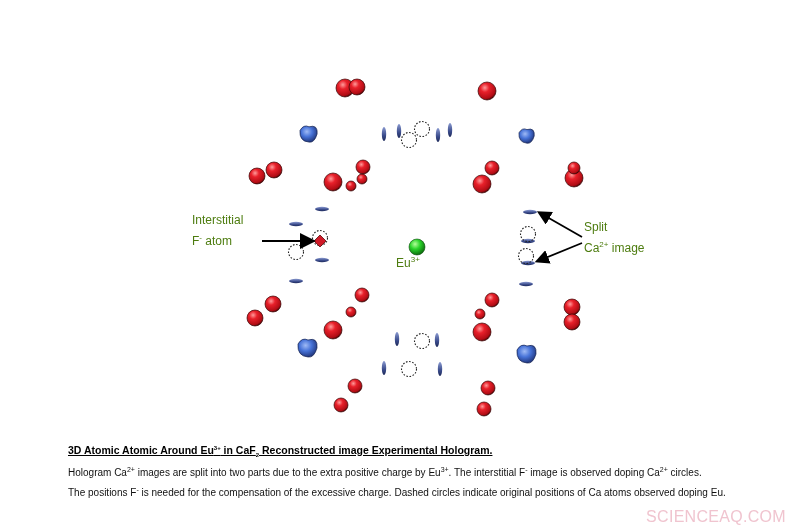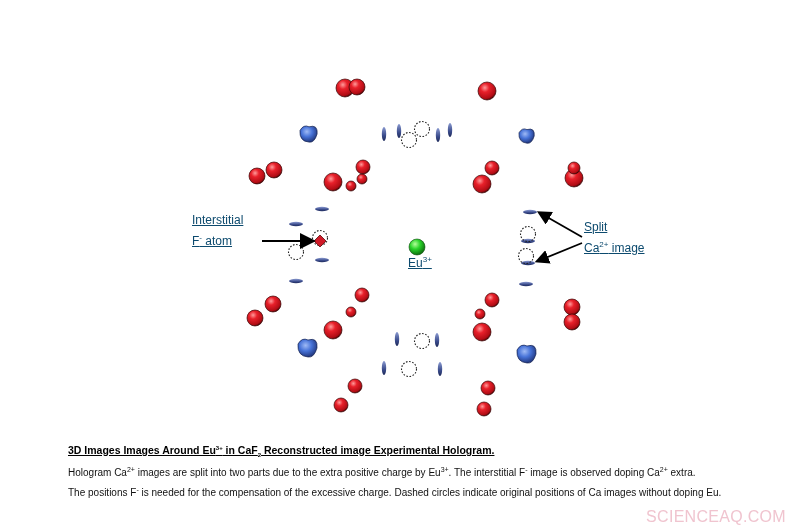--- a/index.html
+++ b/index.html
@@ -1,18 +1,18 @@
 <!DOCTYPE html>
 <html><head>
   <meta charset="utf-8">
   <style>
     html, body { margin: 0; padding: 0; background: #ffffff; }
     body { width: 800px; height: 530px; position: relative; overflow: hidden; font-family: "Liberation Sans", sans-serif; color: #000; }
     #figure { position: absolute; left: 0; top: 0; width: 800px; height: 440px; }
-    .label { position: absolute; font-size: 12px; color: #0c4a6e; white-space: nowrap; text-decoration: underline; }
+    .label { position: absolute; font-size: 12px; color: #4d7c0f; white-space: nowrap; }
     .label sup { font-size: 8px; vertical-align: 5px; line-height: 0; }
     .caption { position: absolute; left: 68px; top: 444px; width: 720px; }
     .caption-title { font-size: 10.5px; font-weight: bold; text-decoration: underline; display: block; margin-bottom: 5px; }
     .caption-title sup { font-size: 6px; vertical-align: 4px; line-height: 0; }
     .caption-line { font-size: 10px; display: block; line-height: 20px; color: #111; }
     .caption-line sup { font-size: 7px; vertical-align: 4px; line-height: 0; }
     .watermark { position: absolute; right: 14px; bottom: 4px; font-size: 16px; color: #f0c4cf; letter-spacing: 0.3px; margin-top: 33px; }
   </style>
 </head>
 <body>
@@ -110,27 +110,27 @@
   <g>
     <path d="M320,235 L326,241 L320,247 L314,241 Z" fill="#d01a28" stroke="#5a0a0a" stroke-width="0.8"></path>
   </g>
   <circle cx="417" cy="247" r="8" fill="url(#greenGrad)" stroke="#0a4a0a" stroke-width="0.6"></circle>
 
   <line x1="262" y1="241" x2="312" y2="241" stroke="#000" stroke-width="2" marker-end="url(#arrowHead)"></line>
   <line x1="582" y1="237" x2="540" y2="213" stroke="#000" stroke-width="1.8" marker-end="url(#arrowHead)"></line>
   <line x1="582" y1="243" x2="538" y2="261" stroke="#000" stroke-width="1.8" marker-end="url(#arrowHead)"></line>
 </svg>
 
-<div class="label" style="left:408px; top:256px;text-align:center;"><span>Eu</span><sup>3+</sup></div>
+<div class="label" style="left:396px; top:256px;text-align:center;"><span>Eu</span><sup>3+</sup></div>
 
 <div class="label" style="left:192px; top:213px;">Interstitial</div>
 <div class="label" style="left:192px; top:234px;"><span>F</span><sup>-</sup><span> atom</span></div>
 
 <div class="label" style="left:584px; top:220px;">Split</div>
 <div class="label" style="left:584px; top:241px;"><span>Ca</span><sup>2+</sup><span> image</span></div>
 
 <div class="caption">
-  <span class="caption-title"><span>3D Images Images Around Eu</span><sup>3+</sup><span> in CaF</span><sub style="font-size:6px">2</sub><span> Reconstructed image Experimental Hologram.</span></span>
-  <span class="caption-line"><span>Hologram Ca</span><sup>2+</sup><span> images are split into two parts due to the extra positive charge by Eu</span><sup>3+</sup><span>. The interstitial F</span><sup>-</sup><span> image  is observed doping Ca</span><sup>2+</sup><span> extra.</span></span>
-  <span class="caption-line"><span>The positions F</span><sup>-</sup><span> is needed for the compensation of the excessive charge. Dashed circles indicate original positions of Ca images without doping Eu.</span></span>
+  <span class="caption-title"><span>3D Atomic Atomic Around Eu</span><sup>3+</sup><span> in CaF</span><sub style="font-size:6px">2</sub><span> Reconstructed image Experimental Hologram.</span></span>
+  <span class="caption-line"><span>Hologram Ca</span><sup>2+</sup><span> images are split into two parts due to the extra positive charge by Eu</span><sup>3+</sup><span>. The interstitial F</span><sup>-</sup><span> image  is observed doping Ca</span><sup>2+</sup><span> circles.</span></span>
+  <span class="caption-line"><span>The positions F</span><sup>-</sup><span> is needed for the compensation of the excessive charge. Dashed circles indicate original positions of Ca atoms observed doping Eu.</span></span>
 </div>
 
 <div class="watermark">SCIENCEAQ.COM</div>
 
 </body></html>

